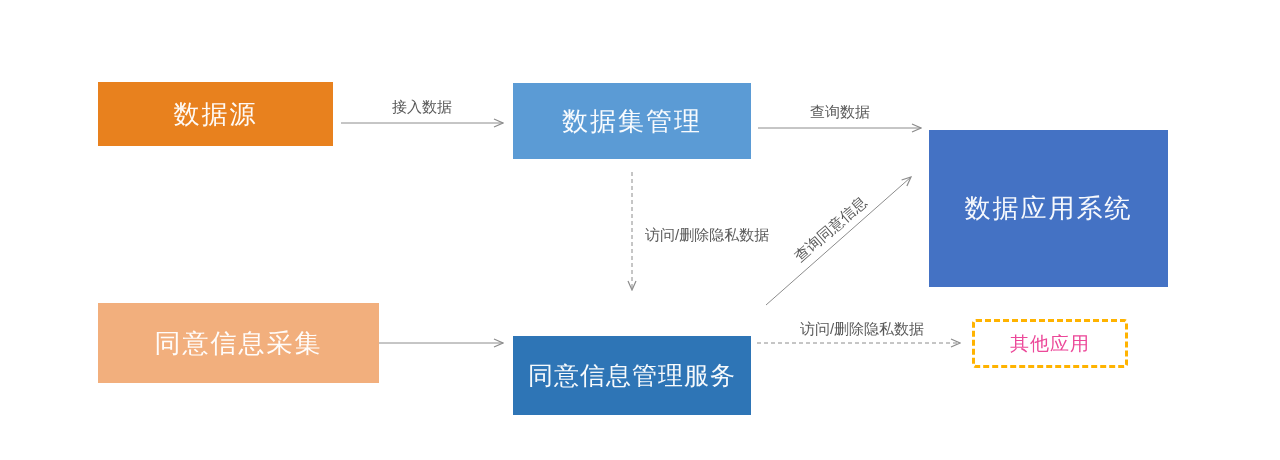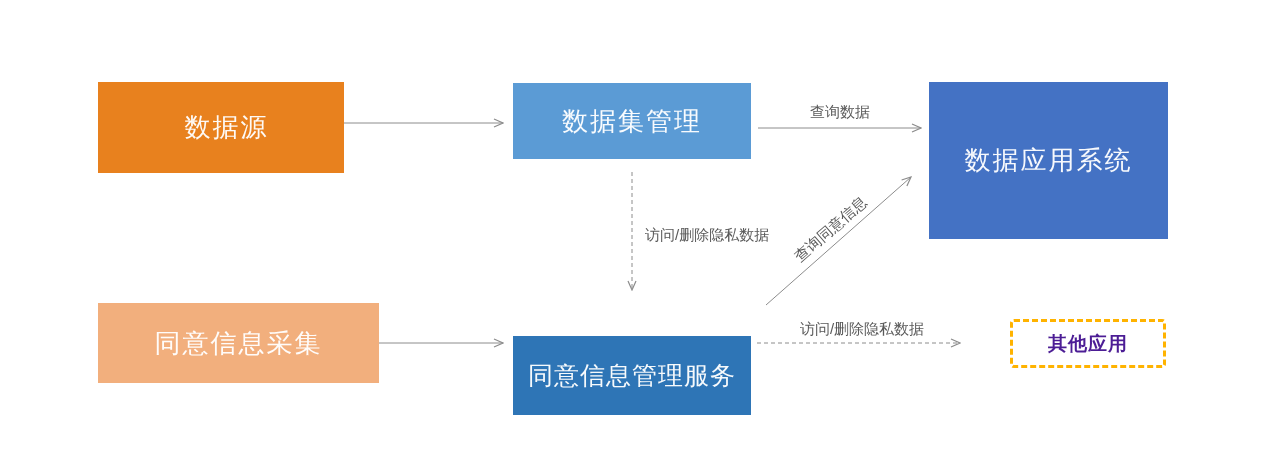--- a/index.html
+++ b/index.html
@@ -13,29 +13,29 @@
   svg.connectors{position:absolute;left:0;top:0;}
   .node{
     position:absolute;
     display:flex;align-items:center;justify-content:center;
     color:rgba(255,255,255,0.96);
     font-size:26px;font-weight:300;letter-spacing:2px;
     text-align:center;
   }
   .node-orange{background:#E8811E;}
   .node-lightblue{background:#5B9BD5;}
-  .node-midblue{background:#4472C4;}
+  .node-midblue{background:#4472C4;margin-top:48px;}
   .node-lightorange{background:#F2AF7D;}
   .node-deepblue{background:#2E75B6;}
   .node-dashed{
     background:#ffffff;
     border:3px dashed #FFB300;
     border-radius:4px;
-    color:#4c1d95;
-    font-size:19px;font-weight:700;letter-spacing:1px;margin-left:38px;
+    color:#ec4899;
+    font-size:19px;font-weight:400;letter-spacing:1px;
   }
   .edge-label{
     position:absolute;
     font-size:15px;color:#595959;font-weight:300;
     text-align:center;white-space:nowrap;
   }
   .edge-label.left{text-align:left;}
   .edge-label.rotated{
     transform:rotate(-41deg);
     transform-origin:center center;
@@ -59,21 +59,21 @@
 
     <line x1="632" y1="172" x2="632" y2="290" stroke="#8C8C8C" stroke-width="1" stroke-dasharray="4 3" marker-end="url(#ah)"></line>
 
     <line x1="766" y1="305" x2="911" y2="177" stroke="#8C8C8C" stroke-width="1" marker-end="url(#ah)"></line>
 
     <line x1="341" y1="343" x2="503" y2="343" stroke="#8C8C8C" stroke-width="1" marker-end="url(#ah)"></line>
 
     <line x1="757" y1="343" x2="960" y2="343" stroke="#8C8C8C" stroke-width="1" stroke-dasharray="4 3" marker-end="url(#ah)"></line>
   </svg>
 
-  <div class="node node-orange" style="left:98px;top:82px;width:235px;height:91px;padding-left:11px;">
+  <div class="node node-orange" style="left:98px;top:82px;width:235px;height:64px;">
     <span>数据源</span>
   </div>
 
   <div class="node node-lightblue" style="left:513px;top:83px;width:238px;height:76px;">
     <span>数据集管理</span>
   </div>
 
   <div class="node node-midblue" style="left:929px;top:82px;width:239px;height:157px;">
     <span>数据应用系统</span>
   </div>
@@ -83,20 +83,21 @@
   </div>
 
   <div class="node node-deepblue" style="left:513px;top:304px;width:238px;height:79px;font-size:25px;letter-spacing:1px;margin-top:32px;">
     <span>同意信息管理服务</span>
   </div>
 
   <div class="node node-dashed" style="left:972px;top:319px;width:156px;height:49px;box-sizing:border-box;">
     <span>其他应用</span>
   </div>
 
+  <div class="edge-label" style="left:347px;top:98px;width:150px;">接入数据</div>
 
   <div class="edge-label" style="left:765px;top:103px;width:150px;">查询数据</div>
 
   <div class="edge-label left" style="left:645px;top:226px;width:150px;">访问/删除隐私数据</div>
 
   <div class="edge-label rotated" style="left:771px;top:220px;width:120px;">查询同意信息</div>
 
 
   <div class="edge-label" style="left:787px;top:320px;width:150px;">访问/删除隐私数据</div>
 

